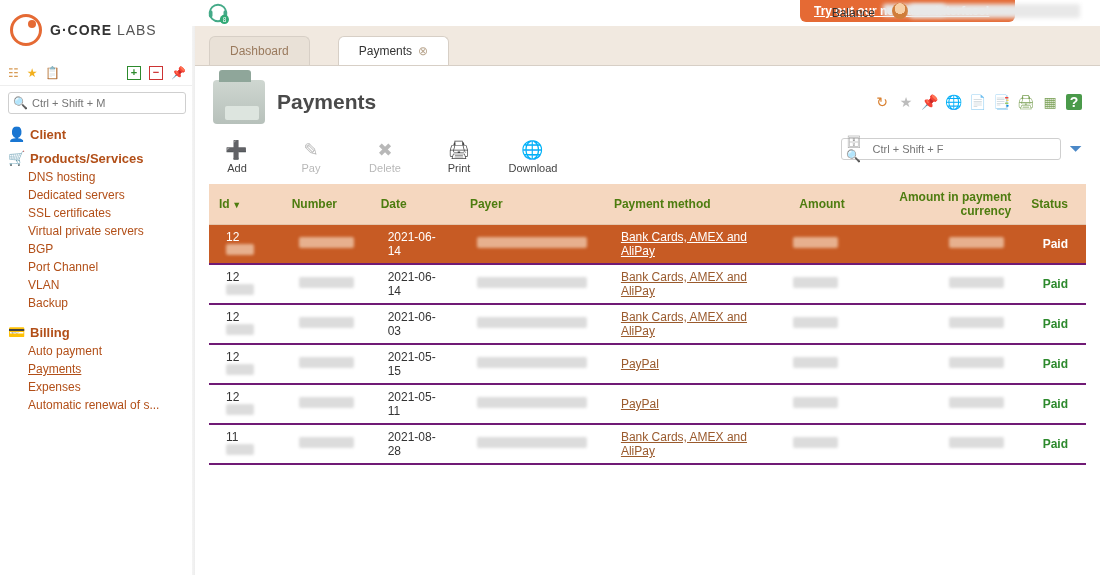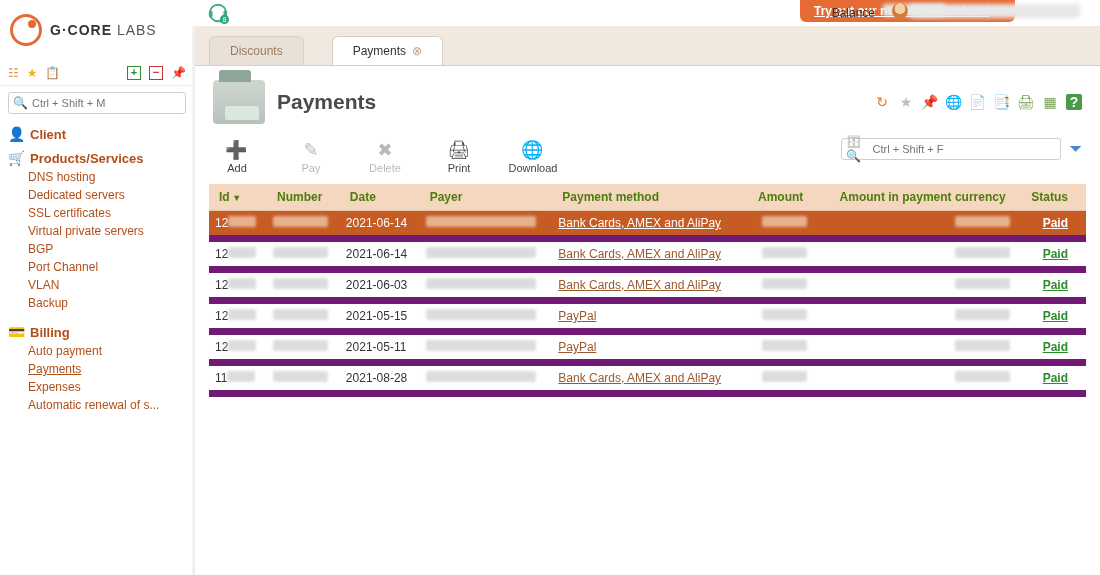--- a/index.html
+++ b/index.html
@@ -64,25 +64,25 @@
   .abtn .ai { width:26px; height:24px; display:flex; align-items:center; justify-content:center; font-size:18px; }
   .quick-search { margin-left:auto; display:flex; align-items:center; gap:8px; }
   .quick-search .box { width: 220px; height: 22px; border:1px solid #cfcfcf; border-radius:3px; display:flex; align-items:center; padding:0 4px; }
   .quick-search .box input { border:0; outline:0; width:100%; font-size:11px; color:#888; }
   .funnel { color:#4b88c7; font-size:16px; }
 
   
   .tbl { width: calc(100% - 28px); margin: 0 14px; border-collapse: collapse; font-size: 12px; }
   .tbl thead th { background: #f5d7bf; color: #4d7c0f; font-weight: bold; text-align: left; padding: 6px 10px; border-bottom:1px solid #e4c5ab; }
   .tbl thead th.sorted::after { content:" ▼"; font-size:9px; }
-  .tbl tbody td { padding: 5px 6px; border-bottom: 7px solid #701a75; vertical-align: middle; }
+  .tbl tbody td { padding: 5px 17px; border-bottom: 2px solid #701a75; vertical-align: middle; }
   .tbl tbody tr.sel td { background: #c75b24; color: #fff; }
   .tbl tbody tr.sel td a { color:#fff; }
   .tbl tbody td a.pm { color:#9a5a2d; text-decoration: underline; }
-  .tbl .status-paid { color: #2d8a2d; font-weight: bold; text-decoration: underline; }
+  .tbl .status-paid { color: #2d8a2d; font-weight: bold; }
   .tbl tbody tr.sel .status-paid { color:#fff; }
   .blur { display:inline-block; height:11px; background:#dcdcdc; border-radius:2px; filter: blur(1.5px); }
   .tbl tbody tr.sel .blur { background:#e7b08e; }
   .tbl thead th:nth-child(6), .tbl thead th:nth-child(7) { text-align:right; }
   .tbl tbody td:nth-child(6), .tbl tbody td:nth-child(7) { text-align:right; }
   .tbl thead th:last-child, .tbl tbody td:last-child { text-align:right; padding-right:18px; }
 
   
   .split { position:absolute; left:192px; top:26px; bottom:0; width:6px; background:linear-gradient(to right,#f4f4f4,#e7e7e7); cursor:col-resize; }
 </style>
@@ -160,21 +160,21 @@
         <a class="itm">Automatic renewal of s...</a>
       </div>
     </div>
 </div>
 
 <div class="split"></div>
 
 <div class="main">
 
   <div class="tabstrip" id="tabstrip">
-      <div class="tab"><span>Discounts</span></div>
+      <div class="tab"><span>Dashboard</span></div>
       <div class="tab active"><span>Payments</span><span class="tabclose">⊗</span></div>
     </div>
 
   <div class="pagehead">
     <div class="big-icn"></div>
     <h1>Payments</h1>
     <div class="head-icons" id="headicons">
         <span class="hi" style="color: rgb(217, 128, 48);">↻</span>
         <span class="hi" style="color: rgb(189, 189, 189);">★</span>
         <span class="hi" style="color: rgb(122, 160, 85);">📌</span>

